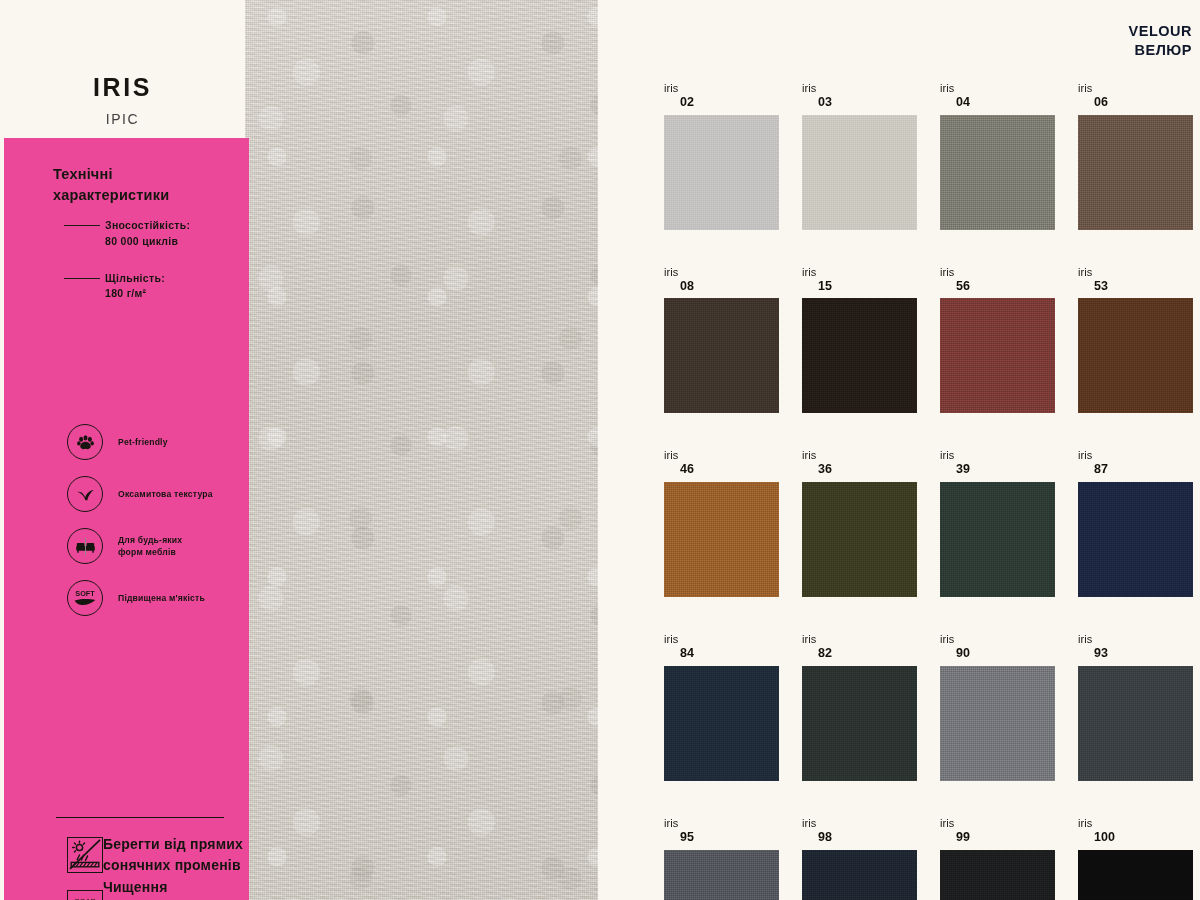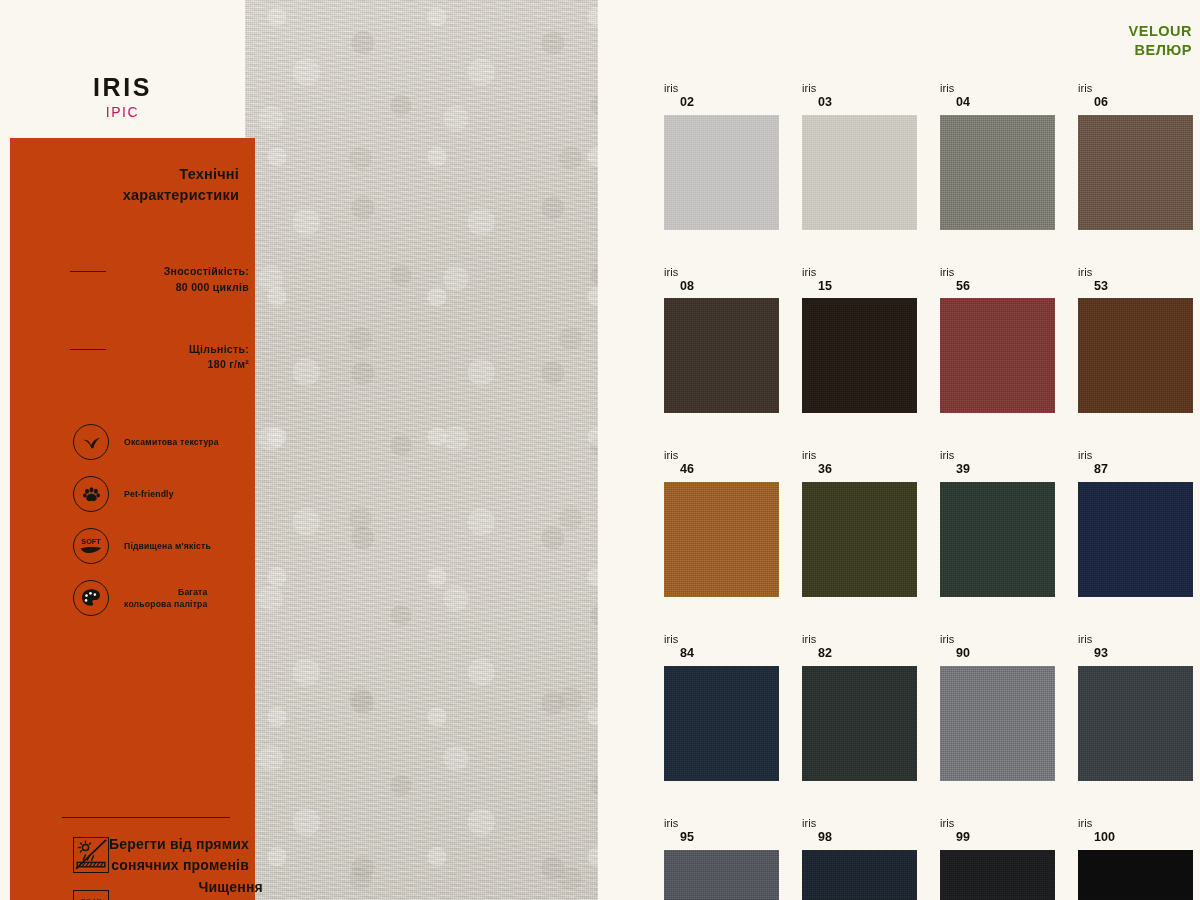--- a/index.html
+++ b/index.html
@@ -61,27 +61,26 @@
     background:
       repeating-linear-gradient(12deg,
         rgba(255,255,255,0.07) 0 2px, rgba(110,104,95,0.05) 2px 5px),
       repeating-linear-gradient(-8deg,
         rgba(255,255,255,0.05) 0 3px, rgba(120,115,106,0.04) 3px 6px);
   }
 
   
   .spec-panel {
     position: absolute;
-    left: 10px;
+    left: 4px;
     top: 138px;
     width: 245px;
     height: 762px;
-    background: #c2410c;
+    background: #ec4899;
     z-index: 3;
-    text-align: right;
   }
   .panel-top-block {
     position: absolute;
     left: 0;
     top: 0;
     width: 245px;
     height: 68px;
     background: #faf6f0;
     z-index: 3;
   }
@@ -99,22 +98,22 @@
     font-size: 25px;
     font-weight: bold;
     letter-spacing: 2.6px;
     color: #17150f;
     line-height: 1.1;
   }
   .brand-sub {
     font-size: 14px;
     font-weight: normal;
     letter-spacing: 1.6px;
-    color: #be185d;
-    margin-top: 2px;
+    color: #404040;
+    margin-top: 9px;
   }
 
   
   .spec-title {
     position: absolute;
     left: 49px;
     top: 26px;
     font-size: 14.5px;
     font-weight: bold;
     color: #17150f;
@@ -126,21 +125,20 @@
   .spec-list {
     position: absolute;
     left: 49px;
     top: 80px;
     width: 190px;
   }
   .spec-row {
     position: relative;
     margin-bottom: 21px;
     padding-left: 52px;
-    margin-top: 46px;
   }
   .spec-dash {
     position: absolute;
     left: 11px;
     top: 7px;
     width: 36px;
     height: 0;
     border-top: 1.4px solid #1d1b15;
   }
   .spec-label {
@@ -232,21 +230,21 @@
   .velour-header {
     position: absolute;
     right: 8px;
     top: 22px;
     text-align: right;
     z-index: 5;
   }
   .velour-en, .velour-ua {
     font-size: 14.5px;
     font-weight: bold;
-    color: #4d7c0f;
+    color: #0f172a;
     letter-spacing: 0.5px;
     line-height: 1.33;
   }
 
   
   .swatch-grid {
     position: absolute;
     left: 664px;
     top: 82px;
     width: 516px;
@@ -316,67 +314,70 @@
         <div class="spec-value">80 000 циклів</div>
       </div>
       <div class="spec-row">
         <span class="spec-dash"></span>
         <div class="spec-label">Щільність:</div>
         <div class="spec-value">180 г/м²</div>
       </div>
     </div>
 
     <div class="feature-list">
-
-      <div class="feature-row">
-        <span class="feat-icon">
-          <svg width="20" height="20" viewBox="0 0 24 24" fill="#17150f">
-            <path d="M3.2 9.5c1.9-.6 4.4.2 6.3 2.1 1.4 1.4 2.3 3.1 2.6 4.7.6-2.6 2.4-5.3 5-7.1 1.8-1.2 3.7-1.9 5.2-1.9-1.6 1.3-3.2 3-4.5 5-1.6 2.4-2.6 4.9-2.9 7.1h-2.5c-.5-2.1-1.6-4.2-3.2-6-1.7-1.9-3.8-3.3-6-3.9z"></path>
-          </svg>
-        </span>
-        <span class="feat-text">Оксамитова текстура</span>
-      </div>
 
       <div class="feature-row">
         <span class="feat-icon">
           <svg width="21" height="21" viewBox="0 0 24 24" fill="#17150f">
             <ellipse cx="7" cy="8.2" rx="2.3" ry="2.9"></ellipse>
             <ellipse cx="12" cy="6.6" rx="2.3" ry="3"></ellipse>
             <ellipse cx="17" cy="8.2" rx="2.3" ry="2.9"></ellipse>
             <ellipse cx="19.6" cy="13" rx="2" ry="2.4"></ellipse>
             <path d="M12 11.2c3.4 0 6 2.6 6 5.2 0 2-1.6 3.2-3.4 3.2-1.1 0-1.8-.5-2.6-.5s-1.5.5-2.6.5C7.6 19.6 6 18.4 6 16.4c0-2.6 2.6-5.2 6-5.2z"></path>
             <ellipse cx="4.4" cy="13" rx="2" ry="2.4"></ellipse>
           </svg>
         </span>
         <span class="feat-text">Pet-friendly</span>
       </div>
 
+      <div class="feature-row">
+        <span class="feat-icon">
+          <svg width="20" height="20" viewBox="0 0 24 24" fill="#17150f">
+            <path d="M3.2 9.5c1.9-.6 4.4.2 6.3 2.1 1.4 1.4 2.3 3.1 2.6 4.7.6-2.6 2.4-5.3 5-7.1 1.8-1.2 3.7-1.9 5.2-1.9-1.6 1.3-3.2 3-4.5 5-1.6 2.4-2.6 4.9-2.9 7.1h-2.5c-.5-2.1-1.6-4.2-3.2-6-1.7-1.9-3.8-3.3-6-3.9z"></path>
+          </svg>
+        </span>
+        <span class="feat-text">Оксамитова текстура</span>
+      </div>
+
+      <div class="feature-row">
+        <span class="feat-icon">
+          <svg width="23" height="23" viewBox="0 0 26 26">
+            <g fill="#17150f">
+              <rect x="2.5" y="12.5" width="21" height="5.2" rx="1.1"></rect>
+              <rect x="3.2" y="9" width="8.6" height="4.2" rx="1.1"></rect>
+              <rect x="14.2" y="9" width="8.6" height="4.2" rx="1.1"></rect>
+              <rect x="3.6" y="17.4" width="1.8" height="2.6"></rect>
+              <rect x="20.6" y="17.4" width="1.8" height="2.6"></rect>
+            </g>
+            <line x1="13" y1="3.2" x2="13" y2="22.8" stroke="#8b8b86" stroke-width="1.1"></line>
+          </svg>
+        </span>
+        <span class="feat-text">Для будь-яких<br>форм меблів</span>
+      </div>
 
       <div class="feature-row">
         <span class="feat-icon">
           <svg width="26" height="24" viewBox="0 0 30 26">
             <text x="15" y="11" text-anchor="middle" font-family="Liberation Sans, sans-serif" font-size="8.4" font-weight="bold" fill="#17150f">SOFT</text>
             <path d="M3 15.8c4.6-2.1 16.8-2.4 24-0.6-5.6 4.6-12 6.8-17.4 5.6-3-0.7-5.2-2.6-6.6-5z" fill="#17150f"></path>
           </svg>
         </span>
         <span class="feat-text">Підвищена м'якість</span>
       </div>
 
-      <div class="feature-row">
-        <span class="feat-icon">
-          <svg width="22" height="22" viewBox="0 0 24 24">
-            <path d="M12 2.4C6.4 2.4 2.2 6.3 2.2 11.4c0 5.2 4.2 9 9.8 9 1.5 0 2.4-.8 2.4-1.9 0-.6-.3-1-.6-1.4-.3-.4-.5-.7-.5-1.2 0-1 .9-1.8 2-1.8h1.4c3 0 5.1-2 5.1-4.9 0-4.4-4-6.8-9.8-6.8z" fill="#17150f"></path>
-            <circle cx="7.1" cy="9.4" r="1.5" fill="#faf6f0"></circle>
-            <circle cx="11.4" cy="6.9" r="1.5" fill="#faf6f0"></circle>
-            <circle cx="16.2" cy="8.3" r="1.4" fill="#faf6f0"></circle>
-            <circle cx="6.6" cy="14.6" r="1.4" fill="#faf6f0"></circle>
-          </svg>
-        </span>
-        <span class="feat-text">Багата<br>кольорова палітра</span>
-      </div>
 
     </div>
 
     <div class="care-divider"></div>
 
     <div class="care-list">
 
       <div class="care-row">
         <span class="care-icon">
           <svg width="34" height="34" viewBox="0 0 34 34">

